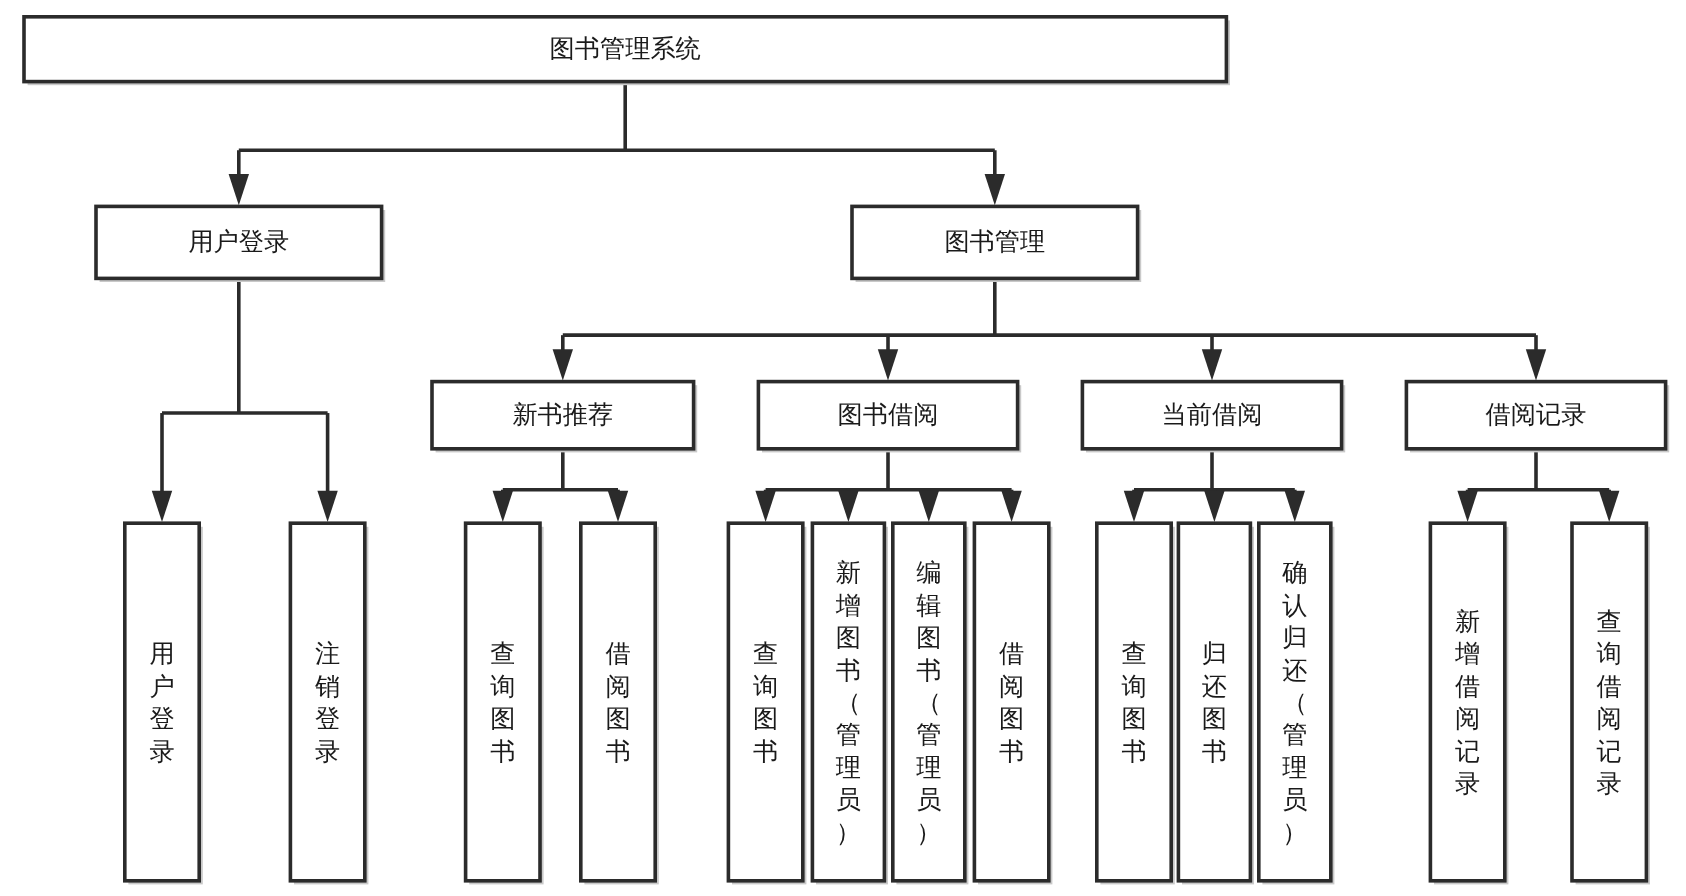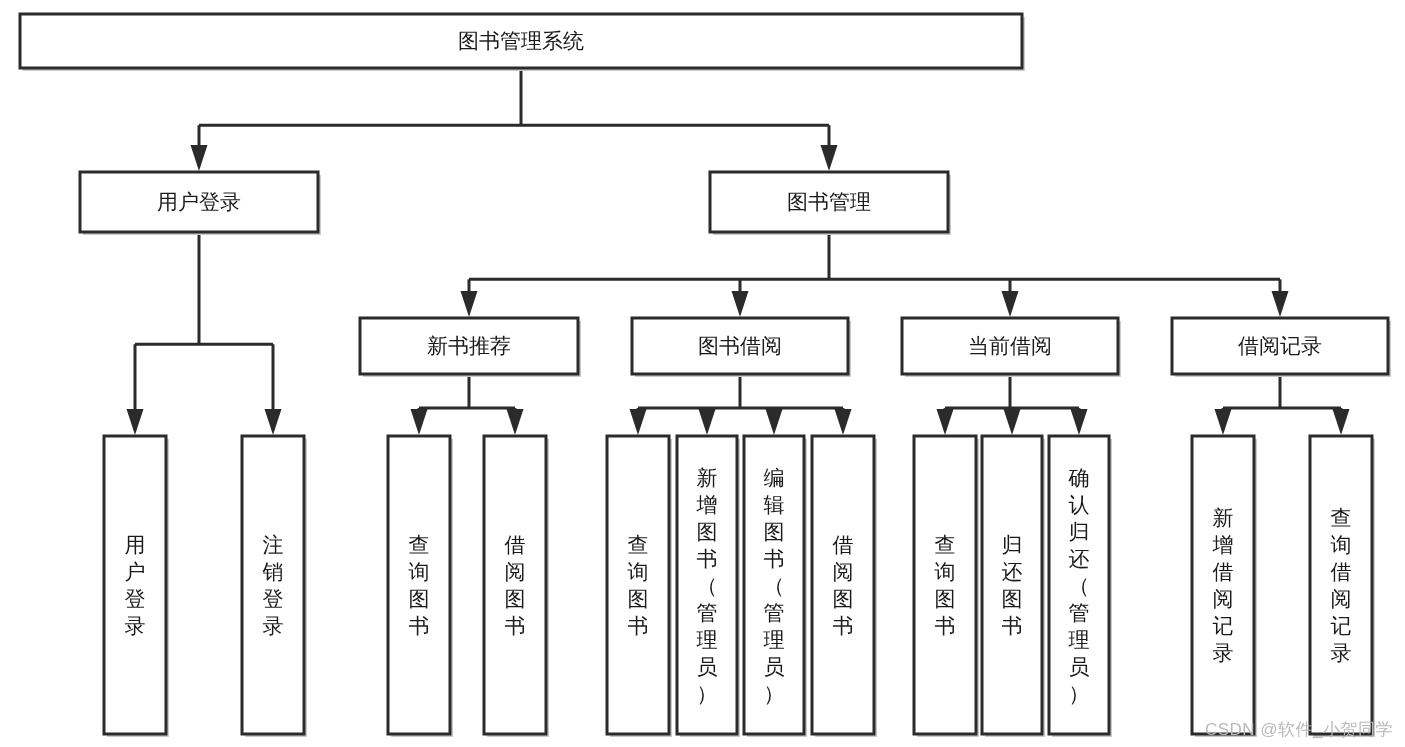--- a/index.html
+++ b/index.html
@@ -224,14 +224,13 @@
           <rect class="node-rect" x="1192" y="436" width="62" height="298"></rect>
           <text class="node-label-vertical" x="1223"><tspan x="1223" y="525.06">新</tspan><tspan x="1223" y="552.06">增</tspan><tspan x="1223" y="579.06">借</tspan><tspan x="1223" y="606.06">阅</tspan><tspan x="1223" y="633.06">记</tspan><tspan x="1223" y="660.06">录</tspan></text>
         </g>
         <g>
           <rect class="node-shadow" x="1313" y="439" width="62" height="298"></rect>
           <rect class="node-rect" x="1310" y="436" width="62" height="298"></rect>
           <text class="node-label-vertical" x="1341"><tspan x="1341" y="525.06">查</tspan><tspan x="1341" y="552.06">询</tspan><tspan x="1341" y="579.06">借</tspan><tspan x="1341" y="606.06">阅</tspan><tspan x="1341" y="633.06">记</tspan><tspan x="1341" y="660.06">录</tspan></text>
         </g>
       </g>
   </svg>
-  <div class="watermark">CSDN @软件_小贺同学</div>
 </div>
 
 </body></html>

